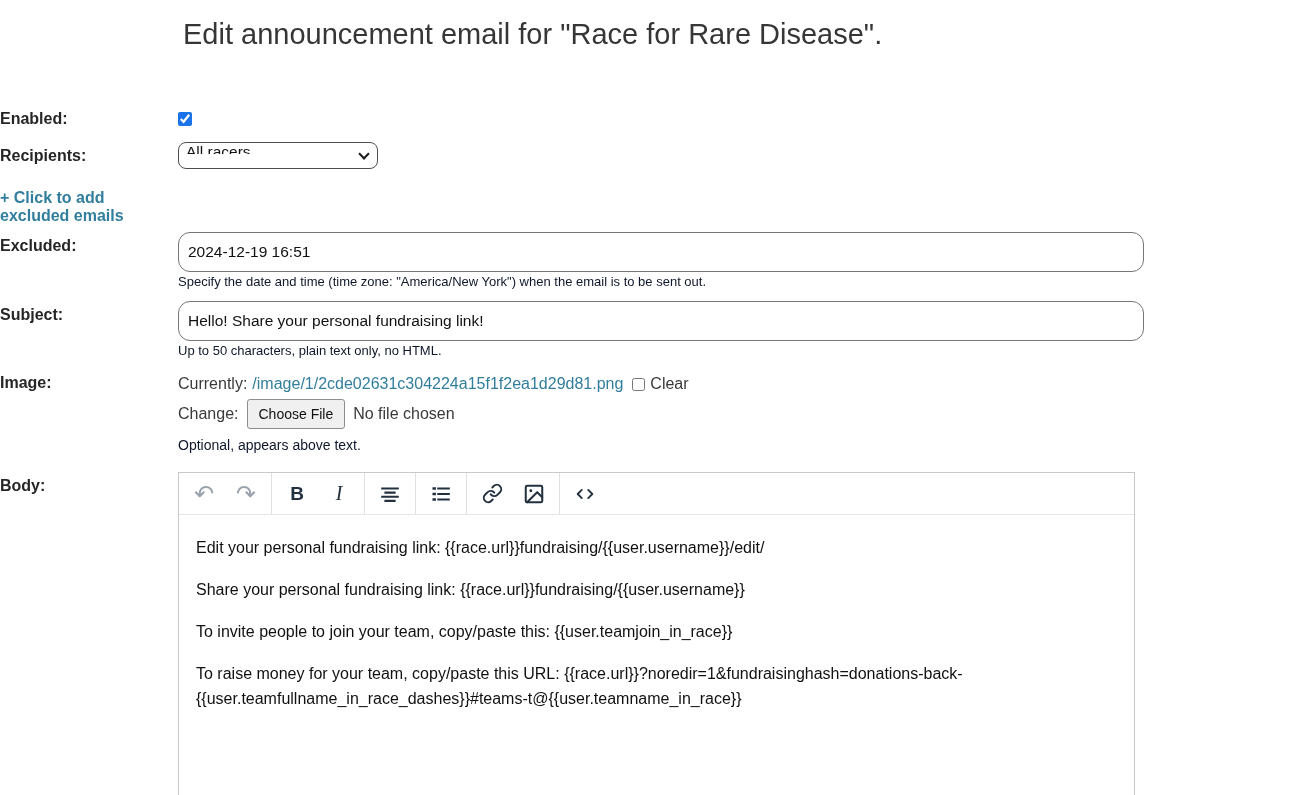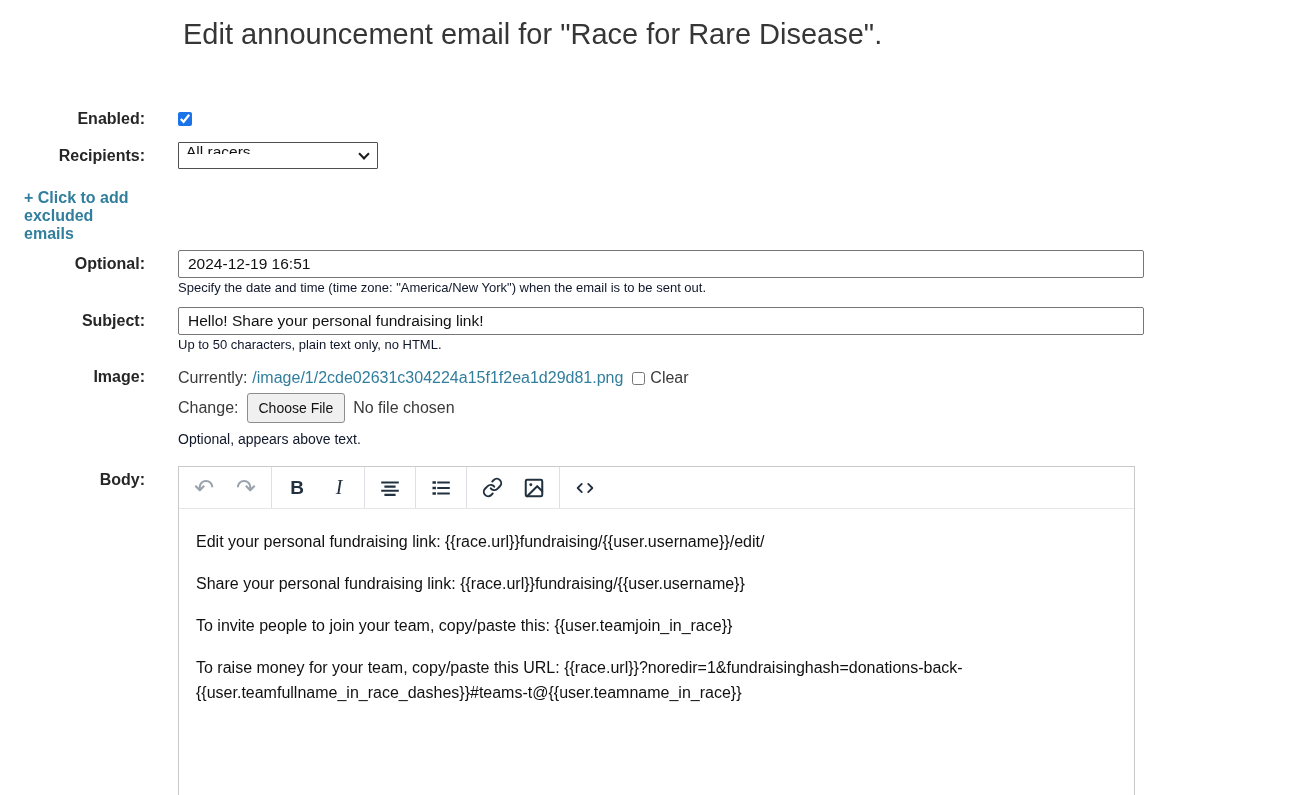--- a/index.html
+++ b/index.html
@@ -11,53 +11,52 @@
   .page-title {
     margin:14px 0 0 183px;
     font-size:29px; line-height:40px; font-weight:500; color:#363636;
   }
   .form { margin-top:54px; }
   .form-row {
     display:grid; grid-template-columns:145px 966px; column-gap:33px;
     align-items:start;
   }
   .form-label {
-    text-align:right; font-weight:700; font-size:16px; line-height:22px; color:#262626;
+    font-weight:700; font-size:16px; line-height:22px; color:#262626;
     padding-top:3px;
-    margin-left:16px;
   }
   .row-enabled    { margin-bottom:12px; }
   .row-recipients { margin-bottom:14px; }
   .row-excluded   { margin-bottom:7px;  }
   .row-timestamp  { margin-bottom:11px; }
   .row-subject    { margin-bottom:13px; }
   .row-image      { margin-bottom:15px; }
 
   .checkbox { width:14px; height:14px; accent-color:#1a73e8; margin-top:4px; cursor:pointer; }
 
   .select-wrap { position:relative; display:inline-block; }
   select.recipients-select {
     -webkit-appearance:none; appearance:none;
     width:200px; height:27px; padding:0 26px 14px 7px;
     font-family:"Liberation Sans", sans-serif; font-size:15.5px; color:#111;
-    border:1px solid #4f4f4f; border-radius:1px; background:#fff; cursor:pointer;
+    border:1px solid #4f4f4f; border-radius:8px; background:#fff; cursor:pointer;
   }
   .select-chevron {
     position:absolute; right:10px; top:8px; width:8px; height:8px;
     border-left:2px solid #1b1b1b; border-bottom:2px solid #1b1b1b;
     transform:rotate(-45deg); pointer-events:none;
   }
 
   .teal-link { color:#317e9d; text-decoration:none; }
-  .add-link  { display:inline-block; padding-top:6px; font-weight:700; font-size:16px;margin-left:24px; }
+  .add-link  { display:inline-block; padding-top:6px; font-weight:700; font-size:16px; }
 
   .text-input {
-    width:100%; height:28px; padding:0 9px;
+    width:100%; height:40px; padding:0 9px;
     font-family:"Liberation Sans", sans-serif; font-size:15.5px; color:#111;
-    border:1px solid #767676; border-radius:2px; background:#fff;
+    border:1px solid #767676; border-radius:12px; background:#fff;
   }
   .help-text { margin-top:2px; font-size:13px; line-height:16px; color:#0f172a; }
 
   .image-field { font-size:16px; line-height:24px; color:#3a3a3a; }
   .image-line1 { display:flex; align-items:center; gap:5px; }
   .image-line2 { display:flex; align-items:center; gap:8px; margin-top:3px;text-align:center; }
   .clear-checkbox { width:13px; height:13px; margin-left:4px; cursor:pointer; }
   .file-button {
     display:inline-block; padding:2px 11px; font-size:14px; color:#111;
     background:#f0f0f0; border:1px solid #8d8d8d; border-radius:3px; cursor:pointer;
@@ -113,21 +112,21 @@
     </div>
   </div>
 
   <div class="form-row row-excluded">
     <div>
       <a href="#" class="teal-link add-link">+ Click to add excluded emails</a>
     </div>
   </div>
 
   <div class="form-row row-timestamp">
-    <div class="form-label">Optional:</div>
+    <div class="form-label">Excluded:</div>
     <div>
       <input type="text" class="text-input" value="2024-12-19 16:51" style="">
       <div class="help-text">Specify the date and time (time zone: "America/New York") when the email is to be sent out.</div>
     </div>
   </div>
 
   <div class="form-row row-subject">
     <div class="form-label">Subject:</div>
     <div>
       <input type="text" class="text-input" value="Hello! Share your personal fundraising link!" style="">

